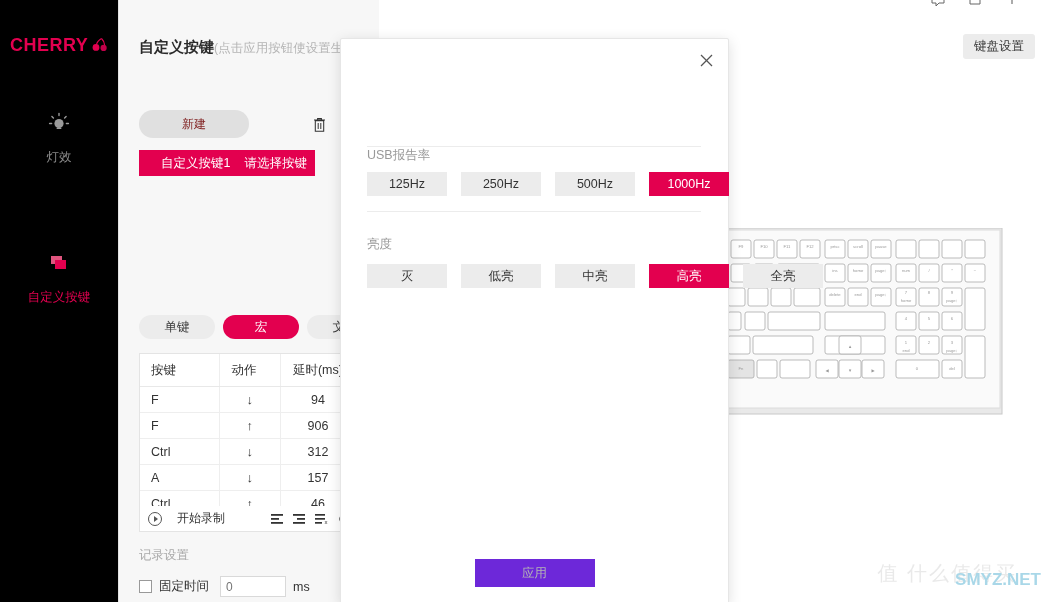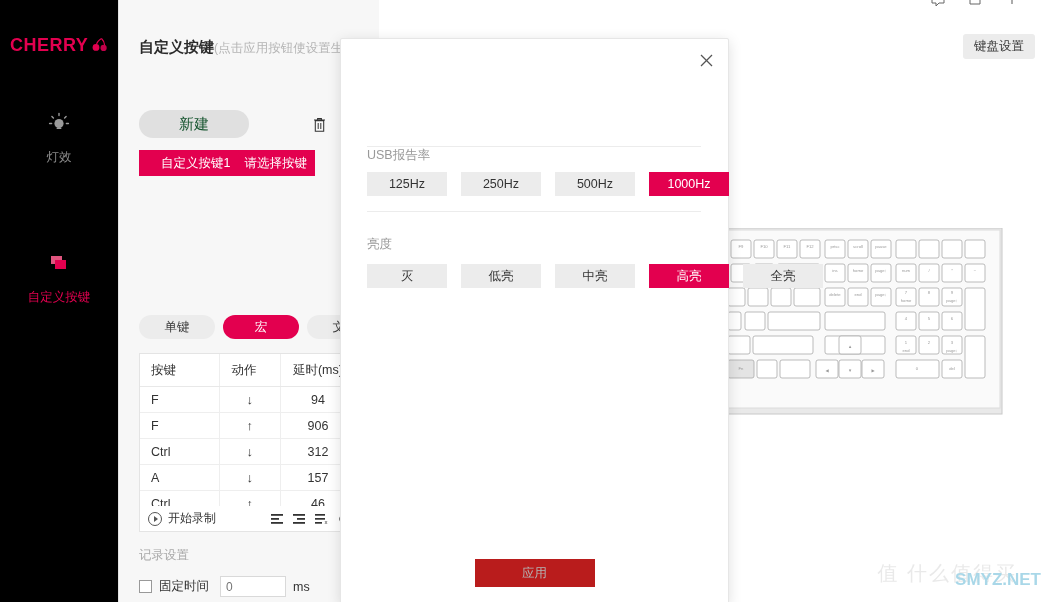--- a/index.html
+++ b/index.html
@@ -34,21 +34,21 @@
   .main{flex:1;position:relative;background:#f7f7f7;}
   .page-head{position:absolute;left:20px;top:38px;white-space:nowrap;}
   .page-title{font-size:15px;font-weight:bold;color:#2b2b2b;}
   .page-sub{font-size:12.5px;color:#b5b5b5;}
 
   .content{position:absolute;left:0;right:0;top:66px;bottom:0;}
 
   .btn-row{position:absolute;left:20px;top:44px;display:flex;align-items:center;width:215px;}
   .btn-new{
     width:110px;height:28px;border:none;border-radius:14px;background:#e0e0e0;
-    color:#14532d;font-size:15px;cursor:pointer;font-family:inherit;
+    color:#7f1d1d;font-size:12px;cursor:pointer;font-family:inherit;
   }
   .trash-btn{margin-left:63px;cursor:pointer;display:flex;align-items:center;}
 
   .list{position:absolute;left:20px;top:84px;width:176px;}
   .list-item{
     height:26px;background:#e3004f;color:#fff;display:flex;align-items:center;
     font-size:12.5px;cursor:pointer;
   }
   .li-name{padding-left:22px;}
   .li-key{margin-left:auto;padding-right:8px;}
@@ -81,21 +81,21 @@
   table.macro td.act{text-align:center;padding-left:0;}
   table.macro td.dly{text-align:center;padding-left:0;}
   table.macro th.dly{text-align:center;padding-left:0;}
   .arrow{font-size:13px;line-height:1;}
   .vsep{border-left:1px solid #eeeeee;}
 
   .table-foot{
     position:absolute;left:20px;top:440px;width:216px;height:25px;background:#fff;
     border:1px solid #e4e4e4;border-top:none;display:flex;align-items:center;
   }
-  .rec-btn{display:flex;align-items:center;gap:6px;padding-left:8px;cursor:pointer;font-size:12px;color:#333;}
+  .rec-btn{display:flex;align-items:center;gap:15px;padding-left:8px;cursor:pointer;font-size:12px;color:#333;}
   .play-ic{width:12px;height:12px;border:1px solid #555;border-radius:50%;display:flex;align-items:center;justify-content:center;}
   .play-ic::after{content:"";border-left:4px solid #555;border-top:3px solid transparent;border-bottom:3px solid transparent;margin-left:1px;}
   .foot-tools{margin-left:auto;display:flex;gap:9px;padding-right:6px;align-items:center;}
   .foot-tools span{cursor:pointer;display:flex;}
 
   .rec-settings{position:absolute;left:20px;top:481px;width:230px;}
   .rs-title{font-size:12.5px;color:#a9a9a9;margin-bottom:12px;}
   .rs-row{display:flex;align-items:center;gap:7px;margin-bottom:10px;font-size:12.5px;color:#333;}
   .cb{width:11px;height:11px;border:1px solid #999;background:#fff;flex:0 0 11px;cursor:pointer;}
   .rs-input{
@@ -129,21 +129,21 @@
   .hr{position:absolute;left:26px;width:334px;height:1px;background:#ececec;}
   .sec-label{position:absolute;left:26px;font-size:12.5px;color:#999;}
   .opt-row{position:absolute;left:26px;display:flex;gap:14px;}
   .opt{
     min-width:54px;height:24px;padding:0 13px;background:#ececec;color:#333;
     font-size:12.5px;display:flex;align-items:center;justify-content:center;cursor:pointer;
   }
   .opt.sel{background:#e3004f;color:#fff;}
   .modal-apply{
     position:absolute;left:50%;transform:translateX(-50%);bottom:16px;
-    width:120px;height:28px;background:#b91c1c;color:#b4b4b4;border:none;
+    width:120px;height:28px;background:#6d28d9;color:#b4b4b4;border:none;
     font-size:12.5px;font-family:inherit;cursor:default;
   }
 </style>
 </head>
 <body>
 
 <div class="app">
 
   <div class="sidebar">
     <div class="logo">

